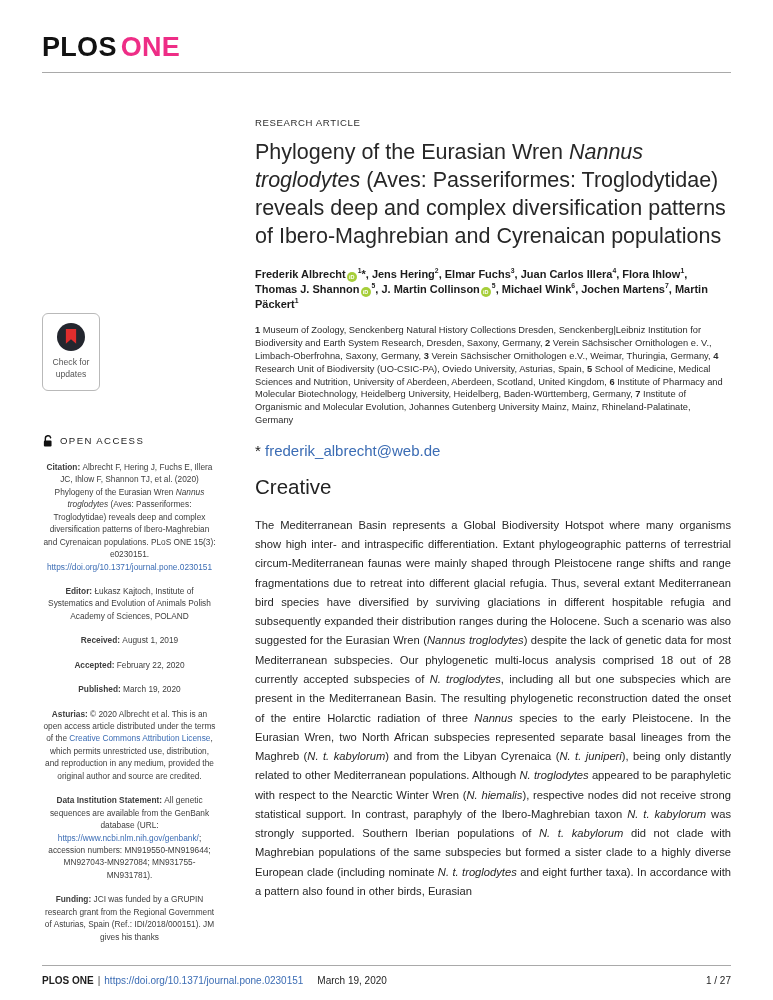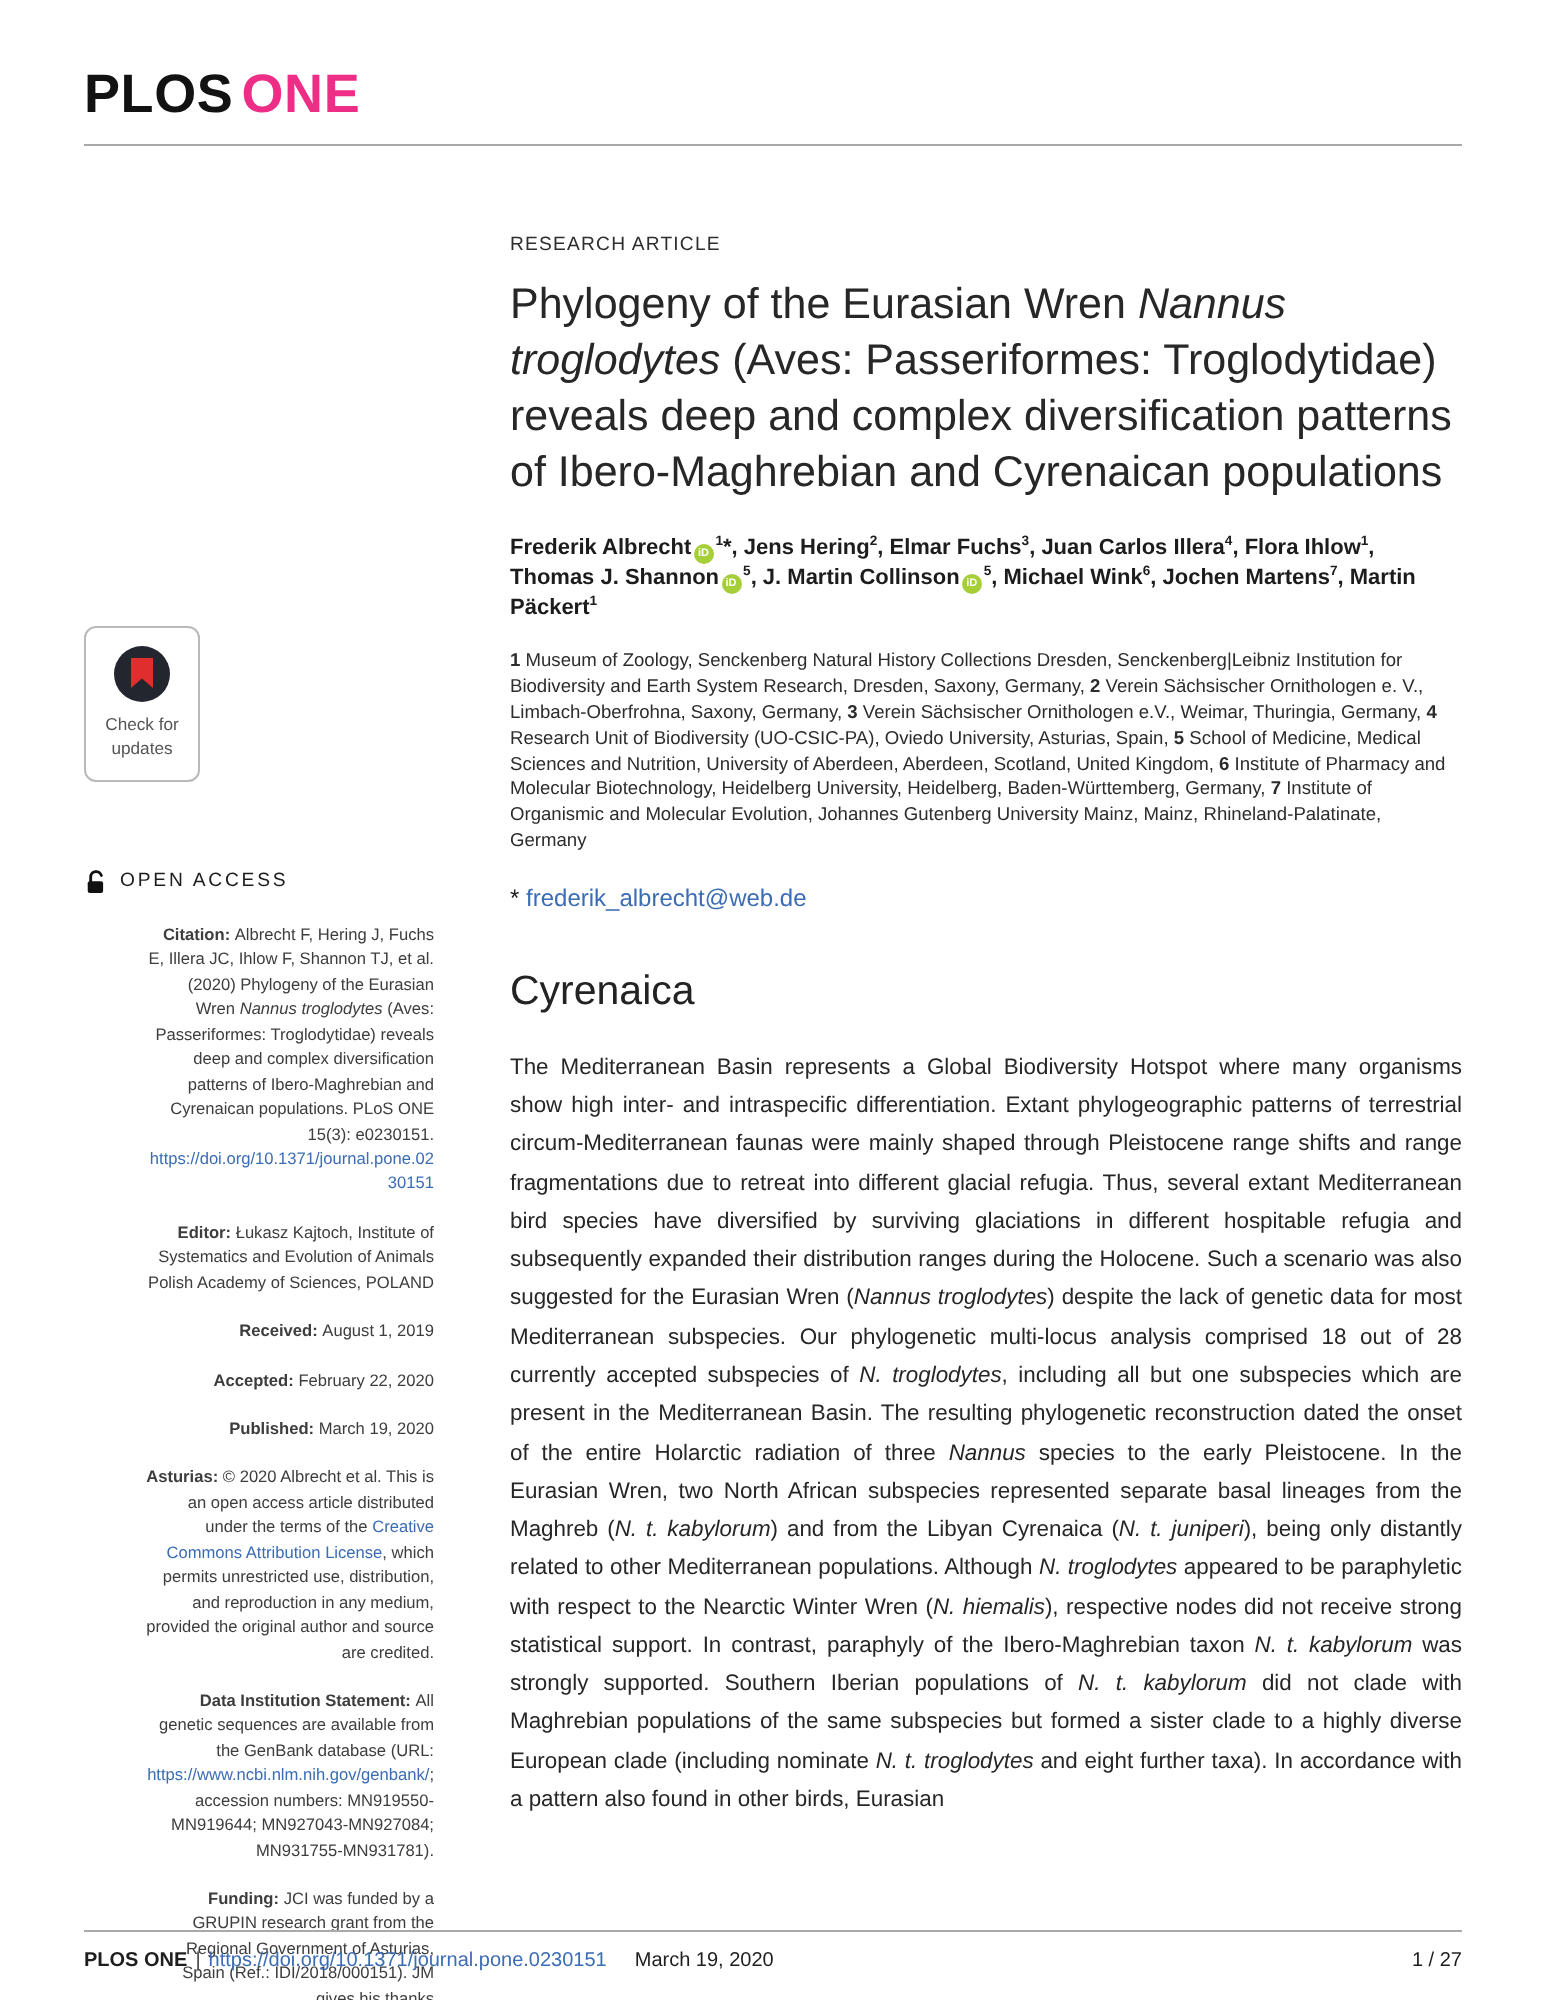--- a/index.html
+++ b/index.html
@@ -33,28 +33,28 @@
   .cm-bookmark {
     position:absolute; left:50%; top:6px; transform:translateX(-50%);
     width:11px; height:15px; background:var(--crossmark_red,#e02d2d);
     clip-path:polygon(0 0,100% 0,100% 100%,50% 68%,0 100%);
   }
   .cm-text { font-size:8.6px; color:#555; margin-top:6px; text-align:center; line-height:1.35; }
 
   .oa-row { display:flex; align-items:flex-start; gap:6px; margin-bottom:13px; }
   .oa-label { font-size:9.6px; letter-spacing:1.4px; color:#1d1d1d; }
 
-  .side-par { font-size:8.3px; line-height:1.5; margin-bottom:12px; text-align:right; word-wrap:break-word;margin-left:31px; }
+  .side-par { font-size:8.3px; line-height:1.5; margin-bottom:12px; text-align:center; word-wrap:break-word; }
 
   
   .kicker { font-size:9.6px; letter-spacing:0.6px; color:#2e2e2e; margin-bottom:11px; }
   .article-title { font-size:21.5px; font-weight:400; line-height:1.3; color:#272727; margin-bottom:16px; }
   .authors { font-size:11px; font-weight:bold; line-height:1.38; color:#1c1c1c; margin-bottom:12px; }
   .affiliations { font-size:9.3px; line-height:1.38; color:#2c2c2c; margin-bottom:15px; }
-  .email { font-size:12px; margin-bottom:28px; color:#1c1c1c; }
+  .email { font-size:15px; margin-bottom:16px; color:#1c1c1c; }
   .abstract-heading { font-size:20.5px; font-weight:400; color:#232323; margin-bottom:17px; }
   .abstract { font-size:11.2px; line-height:1.72; text-align:justify; color:#262626; }
 
   
   .it { font-style:italic; }
   .bd { font-weight:bold; }
   .sp { font-size:0.62em; vertical-align:super; line-height:0; }
   .lk { color:var(--link_blue,#3b6cb4); cursor:pointer; }
   .orcid {
     display:inline-block; width:10px; height:10px; border-radius:50%;
@@ -116,21 +116,21 @@
       <p class="side-par"><span class="bd">Funding: </span><span>JCI was funded by a GRUPIN research grant from the Regional Government of Asturias, Spain (Ref.: IDI/2018/000151). JM gives his thanks</span></p>
 
     </aside>
 
     <main class="main-col">
       <div class="kicker">RESEARCH ARTICLE</div>
       <h1 class="article-title"><span>Phylogeny of the Eurasian Wren </span><span class="it">Nannus troglodytes</span><span> (Aves: Passeriformes: Troglodytidae) reveals deep and complex diversification patterns of Ibero-Maghrebian and Cyrenaican populations</span></h1>
       <p class="authors"><span>Frederik Albrecht</span><span class="orcid">iD</span><span class="sp">1</span><span>*</span><span>, Jens Hering</span><span class="sp">2</span><span>, Elmar Fuchs</span><span class="sp">3</span><span>, Juan Carlos Illera</span><span class="sp">4</span><span>, Flora Ihlow</span><span class="sp">1</span><span>, Thomas J. Shannon</span><span class="orcid">iD</span><span class="sp">5</span><span>, J. Martin Collinson</span><span class="orcid">iD</span><span class="sp">5</span><span>, Michael Wink</span><span class="sp">6</span><span>, Jochen Martens</span><span class="sp">7</span><span>, Martin Päckert</span><span class="sp">1</span></p>
       <p class="affiliations"><span class="bd">1</span><span> Museum of Zoology, Senckenberg Natural History Collections Dresden, Senckenberg|Leibniz Institution for Biodiversity and Earth System Research, Dresden, Saxony, Germany, </span><span class="bd">2</span><span> Verein Sächsischer Ornithologen e. V., Limbach-Oberfrohna, Saxony, Germany, </span><span class="bd">3</span><span> Verein Sächsischer Ornithologen e.V., Weimar, Thuringia, Germany, </span><span class="bd">4</span><span> Research Unit of Biodiversity (UO-CSIC-PA), Oviedo University, Asturias, Spain, </span><span class="bd">5</span><span> School of Medicine, Medical Sciences and Nutrition, University of Aberdeen, Aberdeen, Scotland, United Kingdom, </span><span class="bd">6</span><span> Institute of Pharmacy and Molecular Biotechnology, Heidelberg University, Heidelberg, Baden-Württemberg, Germany, </span><span class="bd">7</span><span> Institute of Organismic and Molecular Evolution, Johannes Gutenberg University Mainz, Mainz, Rhineland-Palatinate, Germany</span></p>
       <p class="email"><span>* </span><span class="lk">frederik_albrecht@web.de</span></p>
-      <h2 class="abstract-heading">Cyrenaica</h2>
+      <h2 class="abstract-heading">Creative</h2>
       <p class="abstract"><span>The Mediterranean Basin represents a Global Biodiversity Hotspot where many organisms show high inter- and intraspecific differentiation. Extant phylogeographic patterns of terrestrial circum-Mediterranean faunas were mainly shaped through Pleistocene range shifts and range fragmentations due to retreat into different glacial refugia. Thus, several extant Mediterranean bird species have diversified by surviving glaciations in different hospitable refugia and subsequently expanded their distribution ranges during the Holocene. Such a scenario was also suggested for the Eurasian Wren (</span><span class="it">Nannus troglodytes</span><span>) despite the lack of genetic data for most Mediterranean subspecies. Our phylogenetic multi-locus analysis comprised 18 out of 28 currently accepted subspecies of </span><span class="it">N. troglodytes</span><span>, including all but one subspecies which are present in the Mediterranean Basin. The resulting phylogenetic reconstruction dated the onset of the entire Holarctic radiation of three </span><span class="it">Nannus</span><span> species to the early Pleistocene. In the Eurasian Wren, two North African subspecies represented separate basal lineages from the Maghreb (</span><span class="it">N. t. kabylorum</span><span>) and from the Libyan Cyrenaica (</span><span class="it">N. t. juniperi</span><span>), being only distantly related to other Mediterranean populations. Although </span><span class="it">N. troglodytes</span><span> appeared to be paraphyletic with respect to the Nearctic Winter Wren (</span><span class="it">N. hiemalis</span><span>), respective nodes did not receive strong statistical support. In contrast, paraphyly of the Ibero-Maghrebian taxon </span><span class="it">N. t. kabylorum</span><span> was strongly supported. Southern Iberian populations of </span><span class="it">N. t. kabylorum</span><span> did not clade with Maghrebian populations of the same subspecies but formed a sister clade to a highly diverse European clade (including nominate </span><span class="it">N. t. troglodytes</span><span> and eight further taxa). In accordance with a pattern also found in other birds, Eurasian</span></p>
     </main>
 
   </div>
 
   <footer class="footer">
     <hr class="footer-rule">
     <div class="footer-row">
       <span>
         <span class="footer-journal">PLOS ONE</span><span class="footer-sep">|</span><span class="lk">https://doi.org/10.1371/journal.pone.0230151</span><span class="footer-date">March 19, 2020</span>

